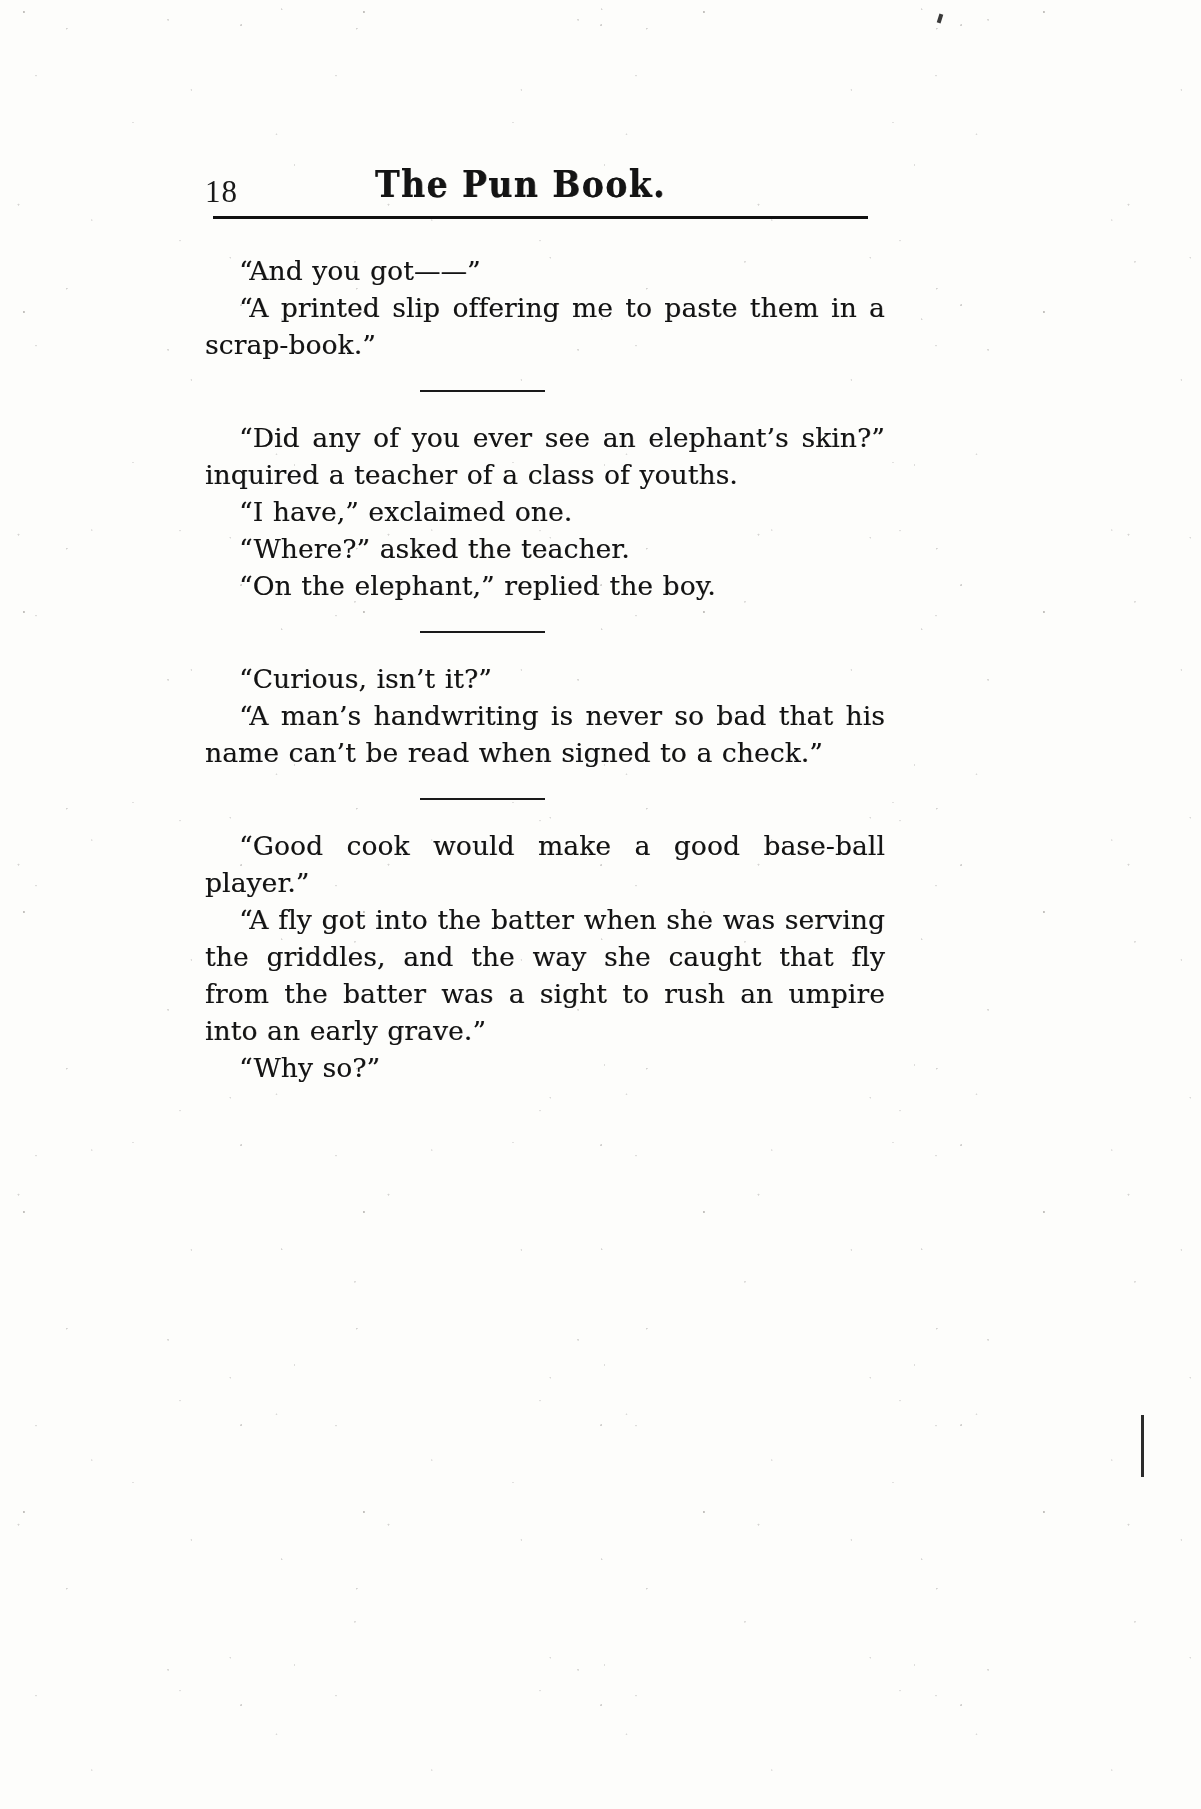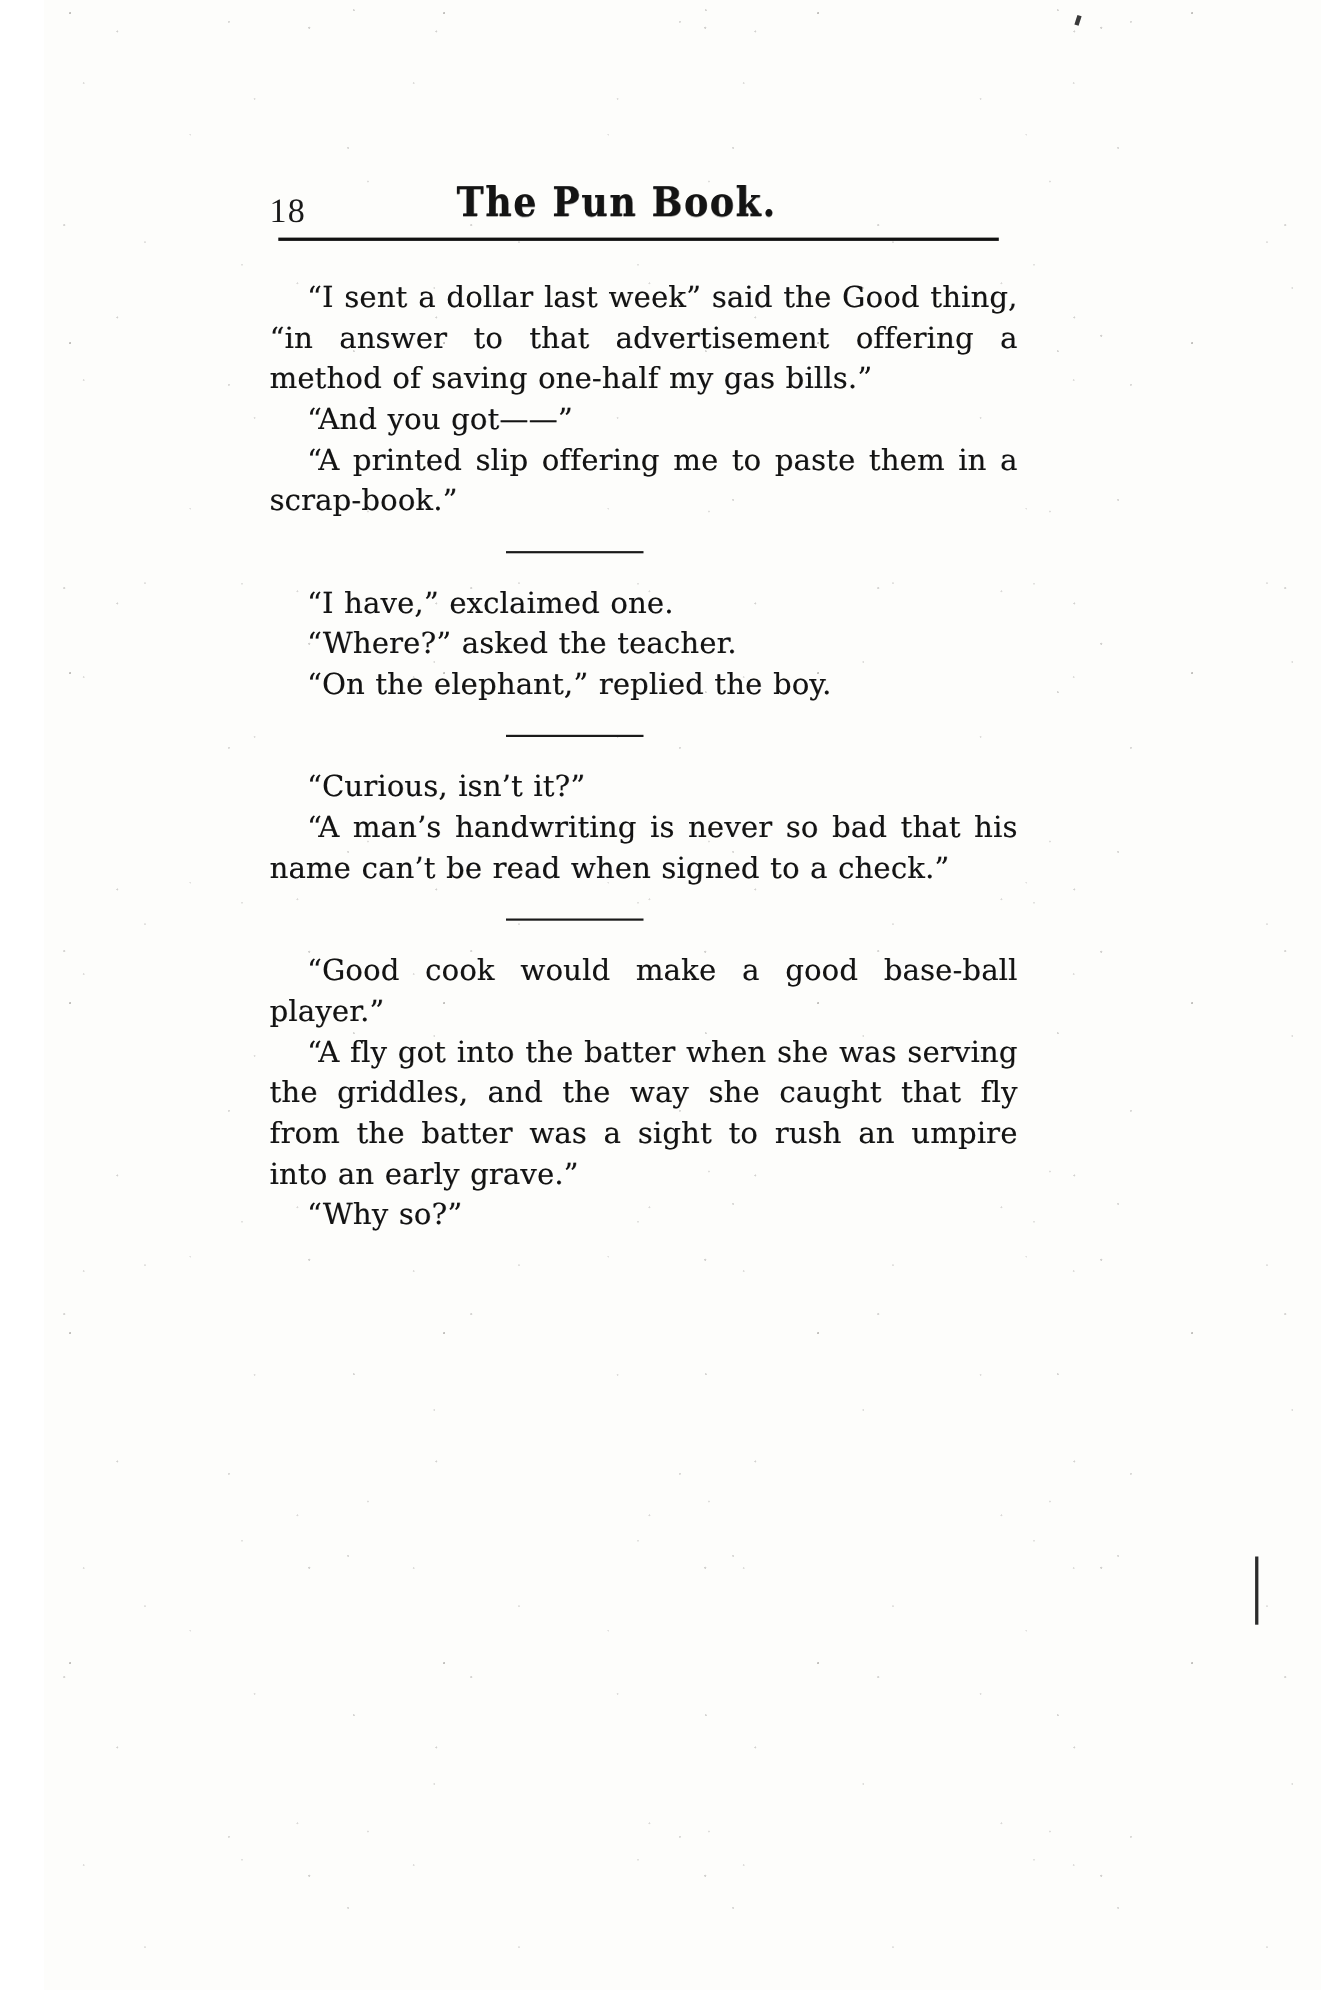--- a/index.html
+++ b/index.html
@@ -33,21 +33,20 @@
       radial-gradient(circle at 95% 55%, rgba(60,55,50,0.16) 0.7px, transparent 1.1px),
       radial-gradient(circle at 5% 62%, rgba(60,55,50,0.20) 0.8px, transparent 1.2px),
       radial-gradient(circle at 27% 71%, rgba(60,55,50,0.14) 0.6px, transparent 1.0px),
       radial-gradient(circle at 50% 83%, rgba(60,55,50,0.14) 0.6px, transparent 1.0px),
       radial-gradient(circle at 72% 92%, rgba(60,55,50,0.18) 0.7px, transparent 1.1px),
       radial-gradient(circle at 91% 77%, rgba(60,55,50,0.16) 0.7px, transparent 1.1px);
     background-size:
       340px 300px, 290px 260px, 410px 330px, 360px 280px, 320px 310px,
       300px 270px, 380px 340px, 330px 290px, 350px 320px, 310px 300px,
       370px 330px, 340px 310px, 360px 290px, 320px 280px, 390px 340px;
-    margin-left: 40px;
   }
 
   #content {
     position: absolute;
     left: 205px;
     top: 160px;
     width: 680px;
   }
 
   
@@ -144,28 +143,28 @@
 
     <div class="header-row">
       <div class="folio">18</div>
       <div class="book-title">The Pun Book.</div>
       <div class="rule-main"></div>
     </div>
 
     <div class="body-block">
 
       <div class="section">
-        <p class="para indent justify-full">“I sent a dollar last week” said the Good thing, “in answer to that advertisement offering a method of saving one-half my gas bills.”</p>
         <p class="para indent">“And you got——”</p>
         <p class="para indent justify-full">“A printed slip offering me to paste them in a scrap-book.”</p>
       </div>
 
       <div class="sep"></div>
 
       <div class="section">
+        <p class="para indent justify-full">“Did any of you ever see an elephant’s skin?” inquired a teacher of a class of youths.</p>
         <p class="para indent">“I have,” exclaimed one.</p>
         <p class="para indent">“Where?” asked the teacher.</p>
         <p class="para indent">“On the elephant,” replied the boy.</p>
       </div>
 
       <div class="sep"></div>
 
       <div class="section">
         <p class="para indent">“Curious, isn’t it?”</p>
         <p class="para indent justify-full">“A man’s handwriting is never so bad that his name can’t be read when signed to a check.”</p>

